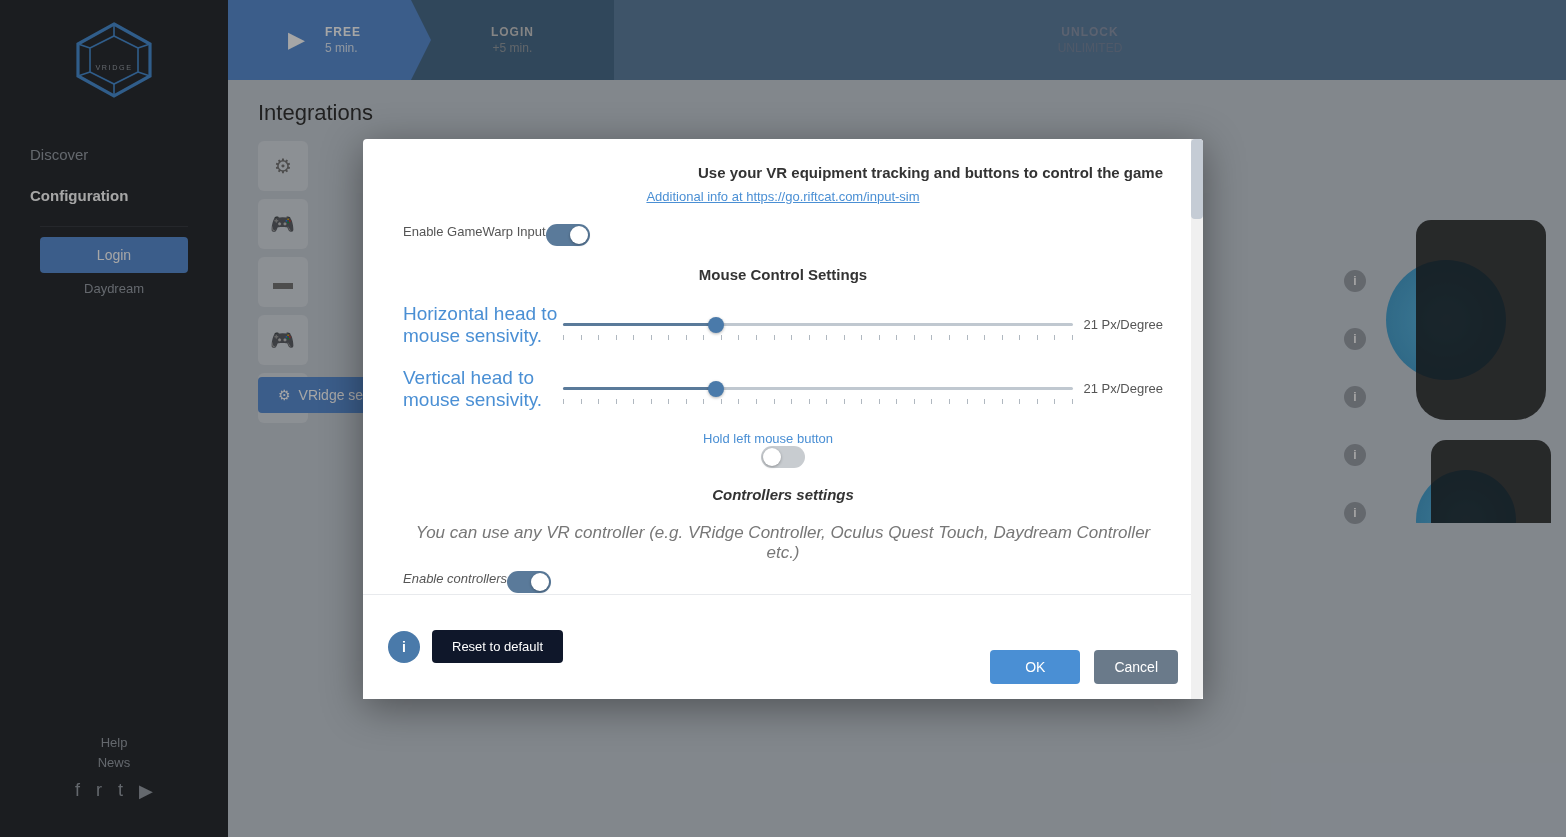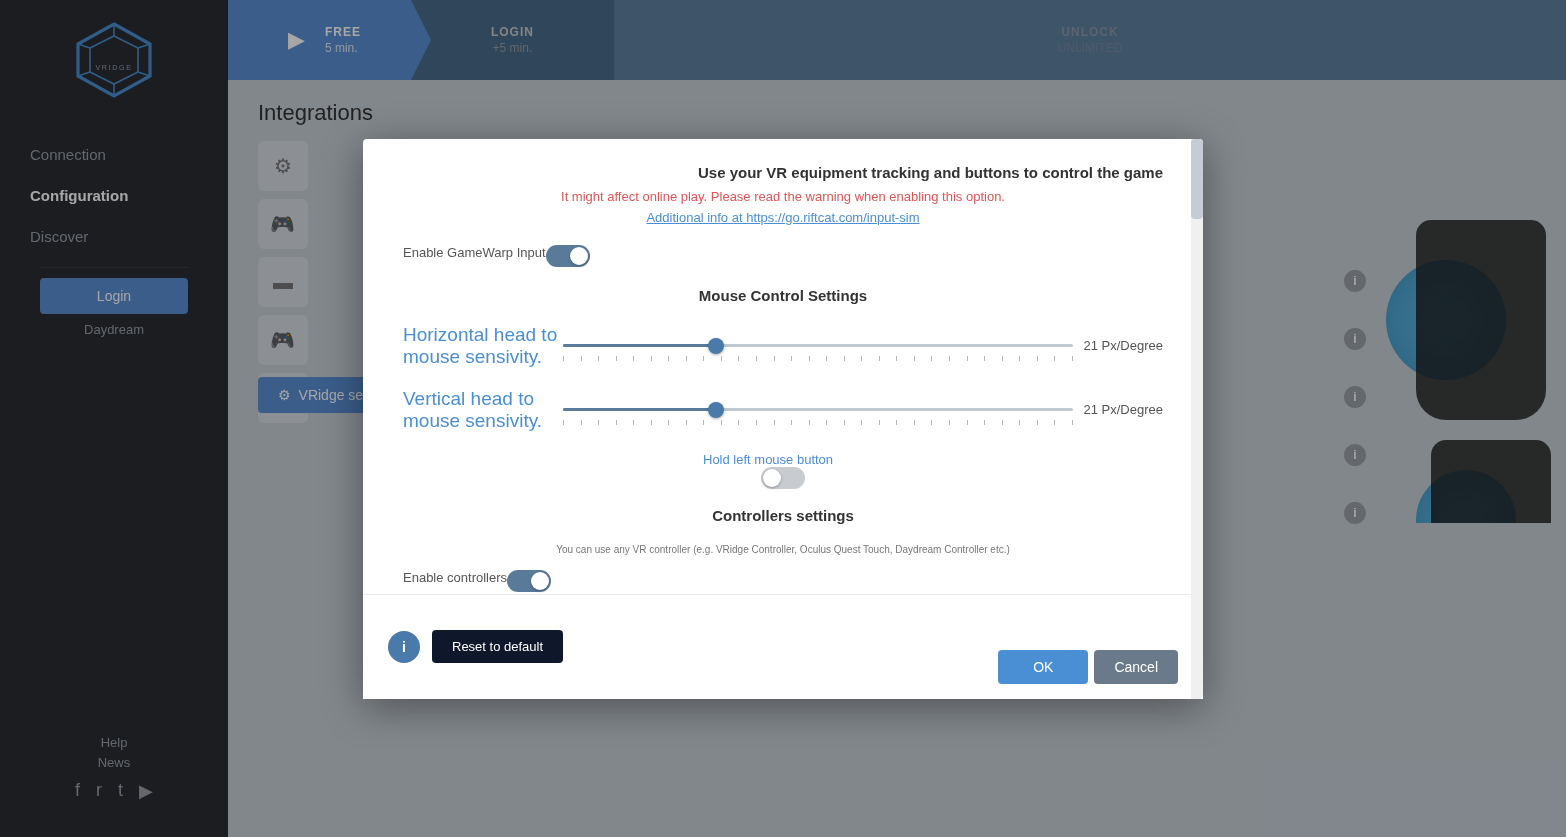--- a/index.html
+++ b/index.html
@@ -472,26 +472,27 @@
     }
     .mouse-btn-label {
       width: 160px;
       font-size: 13px;
       color: #4a8fd4;
       flex-shrink: 0;
     }
 
     .controllers-section {
       margin-top: 10px;
+      font-style: italic;
     }
     .controllers-desc {
       text-align: center;
-      font-size: 10px;
+      font-size: 17px;
       color: #777;
-      margin-bottom: 15px;
+      margin-bottom: 8px;
     }
 
     
     .dialog-footer {
       display: flex;
       align-items: center;
       justify-content: space-between;
       padding: 15px 25px;
       border-top: 1px solid #e8eaed;
       background: #fff;
@@ -518,21 +519,21 @@
       background: #0f172a;
       color: #fff;
       border: none;
       border-radius: 4px;
       padding: 9px 20px;
       font-size: 13px;
       cursor: pointer;
     }
     .footer-right {
       display: flex;
-      gap: 6px;
+      gap: 14px;
       margin-top: 40px;
     }
     .ok-btn {
       background: #4a8fd4;
       color: #fff;
       border: none;
       border-radius: 4px;
       padding: 9px 35px;
       font-size: 14px;
       cursor: pointer;
@@ -563,27 +564,24 @@
         <line x1="95" y1="70" x2="80" y2="65" stroke="#4a8fd4" stroke-width="2"></line>
         <line x1="50" y1="95" x2="50" y2="80" stroke="#4a8fd4" stroke-width="2"></line>
         <line x1="5" y1="70" x2="20" y2="65" stroke="#4a8fd4" stroke-width="2"></line>
         <line x1="5" y1="30" x2="20" y2="35" stroke="#4a8fd4" stroke-width="2"></line>
         <text x="50" y="62" text-anchor="middle" fill="#9aa0a8" font-size="9" font-family="Arial" letter-spacing="2">VRIDGE</text>
       </svg>
     </div>
 
     <div class="sidebar-nav">
       <div class="sidebar-nav-item">
-        <span>Connection</span>
+        <span>Discover</span>
       </div>
       <div class="sidebar-nav-item active">
         <span>Configuration</span>
-      </div>
-      <div class="sidebar-nav-item">
-        <span>Discover</span>
       </div>
       <div class="sidebar-divider"></div>
       <button class="sidebar-login-btn">Login</button>
       <div class="sidebar-register">Daydream</div>
     </div>
 
     <div class="sidebar-bottom">
       <div class="sidebar-help-news">Help</div>
       <div class="sidebar-help-news">News</div>
       <div class="sidebar-social">
@@ -661,21 +659,20 @@
 
 <div class="overlay">
   <div class="dialog">
     <div class="dialog-scrollable">
 
       <div class="dialog-scroll-bar">
         <div class="dialog-scroll-thumb"></div>
       </div>
 
       <div class="dialog-title">Use your VR equipment tracking and buttons to control the game</div>
-      <div class="dialog-warning">It might affect online play. Please read the warning when enabling this option.</div>
       <div class="dialog-link">Additional info at https://go.riftcat.com/input-sim</div>
 
       <div class="dialog-toggle-row">
         <span class="toggle-label">Enable GameWarp Input</span>
         <div class="toggle-switch">
           <div class="toggle-knob"></div>
         </div>
       </div>
 
       <div class="section-title">Mouse Control Settings</div>

